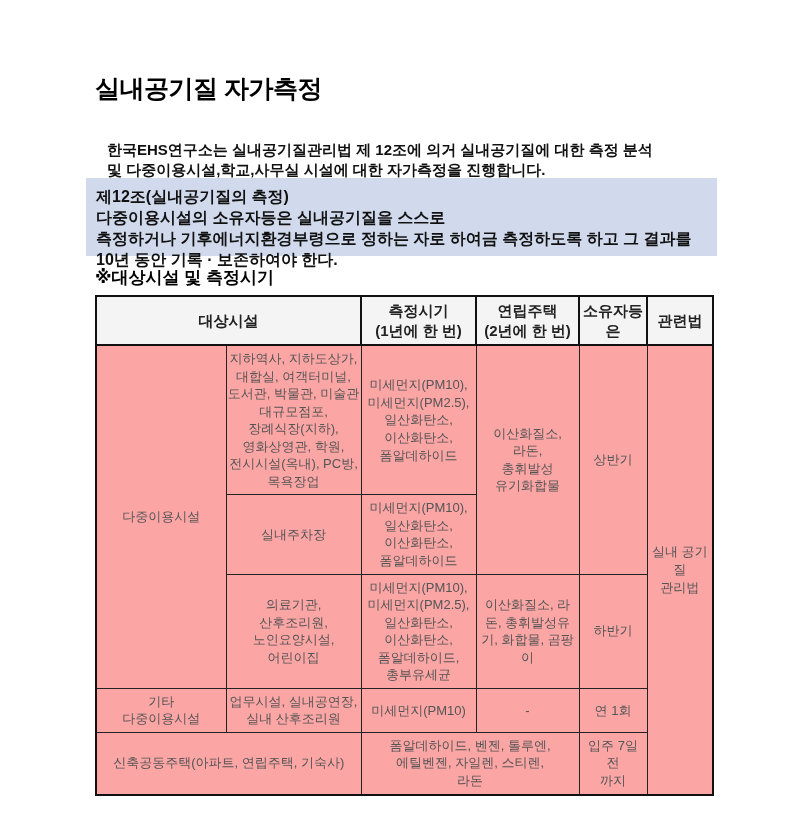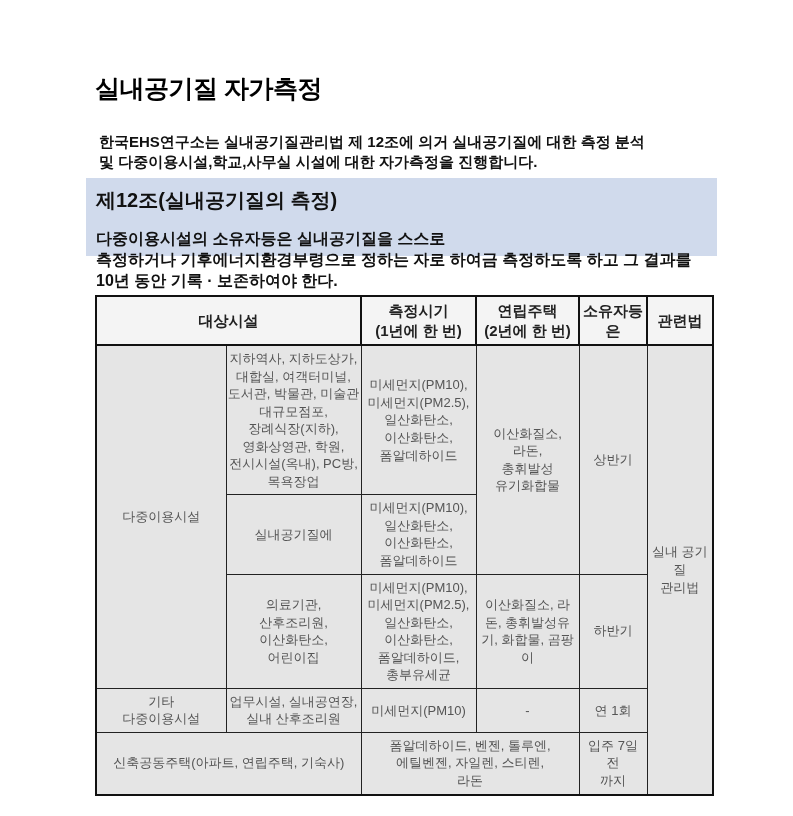--- a/index.html
+++ b/index.html
@@ -23,42 +23,42 @@
     font-size: 25px;
     font-weight: 700;
     color: #000000;
     letter-spacing: -0.5px;
     white-space: pre-line;
   }
   .intro {
     position: absolute;
     left: 95px;
     top: 128px;
-    margin: 4px;
+    margin: 12px;
     font-size: 15px;
     font-weight: 600;
     color: #111111;
     line-height: 1.32;
     white-space: pre-line;
   }
   .law-box {
     position: absolute;
     left: 86px;
     top: 178px;
     width: 631px;
     height: 78px;
     box-sizing: border-box;
     background: #d0daec;
     padding: 9px 10px;
     color: #111111;
   }
   .law-heading {
-    font-size: 20px;
+    font-size: 16px;
     font-weight: 600;
-    margin-bottom: 15px;
+    margin-bottom: 0;
     white-space: pre-line;
   }
   .law-body {
     font-size: 16px;
     font-weight: 600;
     line-height: 1.3;
     white-space: pre-line;
   }
   .section-heading {
     position: absolute;
@@ -94,21 +94,21 @@
   .measure-table td {
     border: 1px solid #222222;
     color: #555555;
     font-size: 13px;
     font-weight: 400;
     text-align: center;
     vertical-align: middle;
     white-space: pre-line;
     padding: 4px 1px;
     line-height: 1.35;
-    background: #e5e5e5;
+    background: #fca5a5;
   }
   tr.r-head { height: 44px; }
   tr.r1 { height: 117px; }
   tr.r2 { height: 60px; }
   tr.r3 { height: 86px; }
   tr.r4 { height: 40px; }
   tr.r5 { height: 52px; }
 </style>
 </head>
 <body>
@@ -119,20 +119,21 @@
 
   <p class="intro">한국EHS연구소는 실내공기질관리법 제 12조에 의거 실내공기질에 대한 측정 분석
 및 다중이용시설,학교,사무실 시설에 대한 자가측정을 진행합니다.</p>
 
   <div class="law-box">
     <div class="law-heading">제12조(실내공기질의 측정)</div>
     <div class="law-body">다중이용시설의 소유자등은 실내공기질을 스스로
 측정하거나 기후에너지환경부령으로 정하는 자로 하여금 측정하도록 하고 그 결과를 10년 동안 기록 · 보존하여야 한다.</div>
   </div>
 
+  <h2 class="section-heading">※대상시설 및 측정시기</h2>
 
   <table class="measure-table">
     <colgroup>
       <col style="width:130px">
       <col style="width:135px">
       <col style="width:115px">
       <col style="width:103px">
       <col style="width:68px">
       <col style="width:66px">
     </colgroup>
@@ -165,30 +166,30 @@
 폼알데하이드</td>
         <td rowspan="2">이산화질소,
 라돈,
 총휘발성
 유기화합물</td>
         <td rowspan="2">상반기</td>
         <td rowspan="5">실내 공기질
 관리법</td>
       </tr>
       <tr class="r2">
-        <td>실내공기질에</td>
+        <td>실내주차장</td>
         <td>미세먼지(PM10),
 일산화탄소,
 이산화탄소,
 폼알데하이드</td>
       </tr>
       <tr class="r3">
         <td>의료기관,
 산후조리원,
-이산화탄소,
+노인요양시설,
 어린이집</td>
         <td>미세먼지(PM10),
 미세먼지(PM2.5),
 일산화탄소,
 이산화탄소,
 폼알데하이드,
 총부유세균</td>
         <td>이산화질소, 라돈, 총휘발성유기, 화합물, 곰팡이</td>
         <td>하반기</td>
       </tr>

